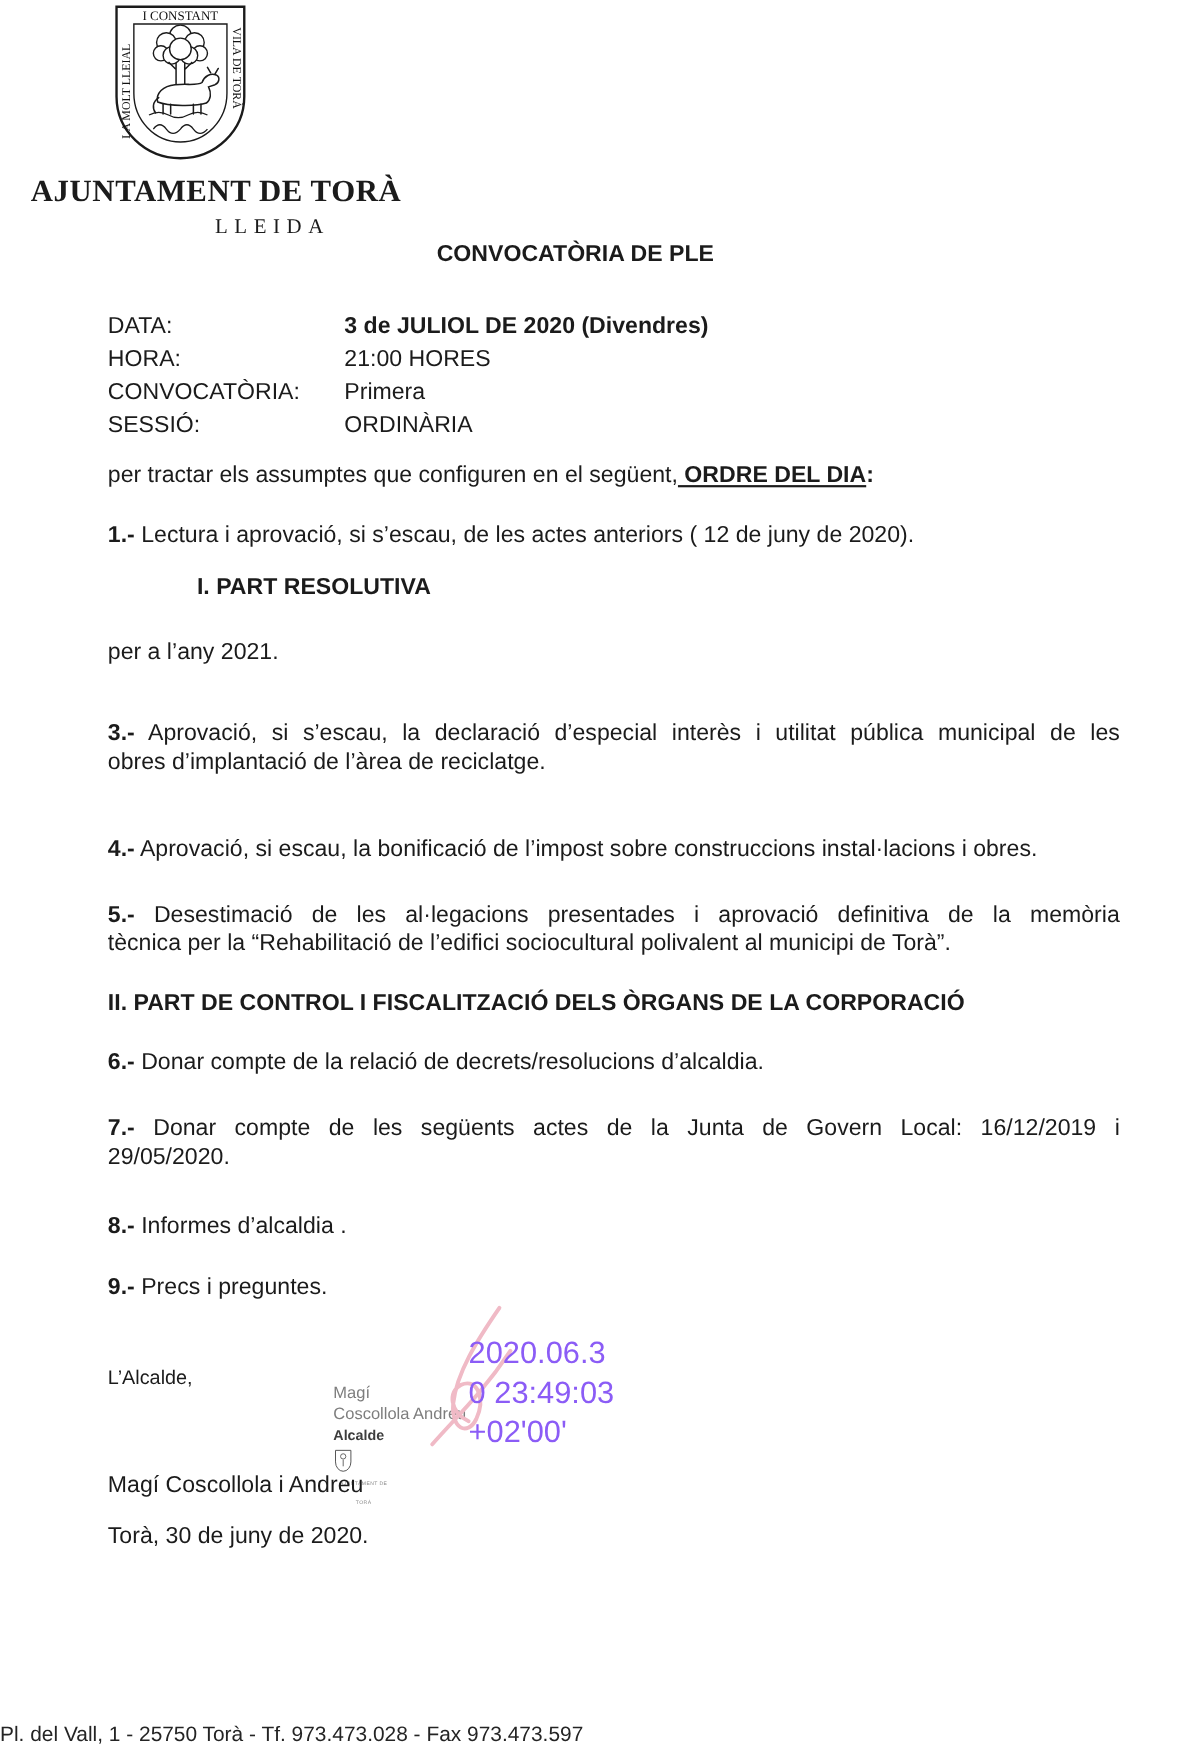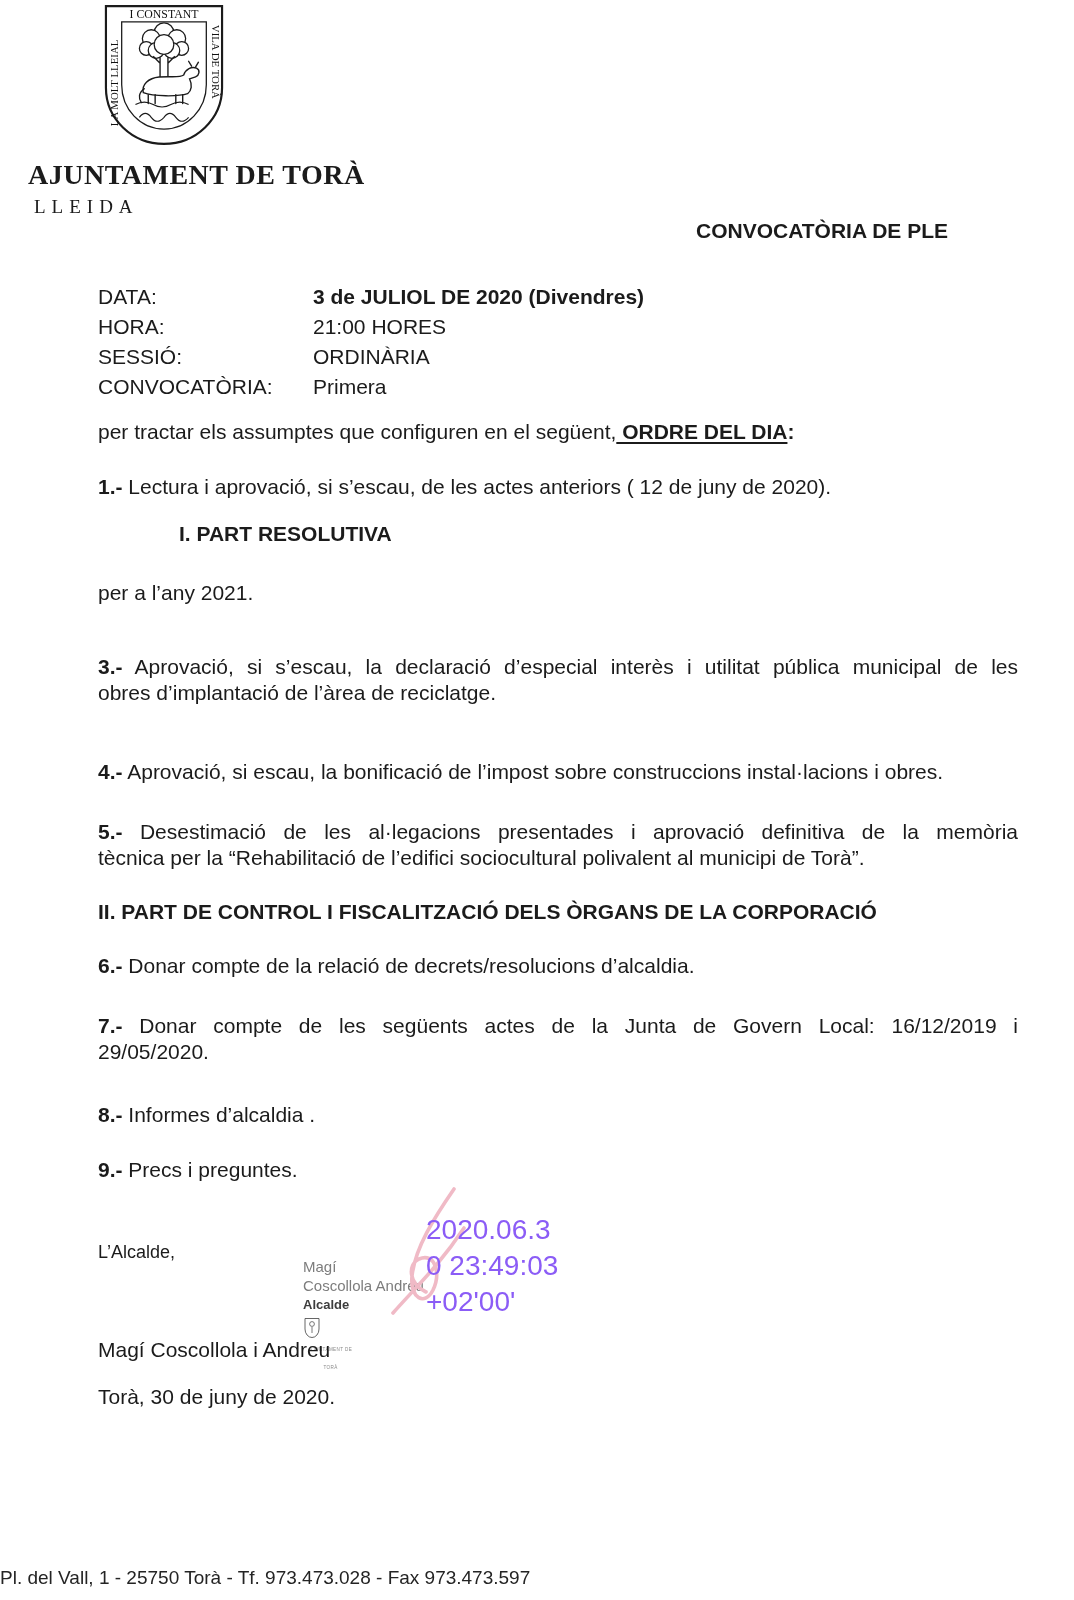--- a/index.html
+++ b/index.html
@@ -9,32 +9,32 @@
     background:#ffffff;
     font-family:"Liberation Sans", sans-serif;
     color:#1b1b1b;
     overflow:hidden;
   }
   .abs{position:absolute;}
   .b{font-weight:bold;}
   .u{text-decoration:underline;text-decoration-thickness:2px;text-underline-offset:3px;}
 
   
-  .logo-block{left:28px;top:2px;width:272px;text-align:left;}
+  .logo-block{left:28px;top:2px;width:272px;text-align:right;}
   .crest{display:block;margin:0 auto;}
   .org-name{
     font-family:"Liberation Serif", serif;
     font-size:28px;font-weight:600;letter-spacing:0.5px;
     margin-top:9px;white-space:nowrap;
   }
   .org-place{
     font-family:"Liberation Serif", serif;
     font-size:19px;letter-spacing:6px;margin-top:5px;padding-left:6px;
   }
-  .doc-title{left:98px;top:219px;width:850px;text-align:right;font-weight:bold;font-size:21px;}
+  .doc-title{left:98px;top:219px;width:850px;text-align:center;font-weight:bold;font-size:21px;}
 
   
   .meta{left:98px;top:282px;width:920px;font-size:21px;}
   .meta-row{height:30px;line-height:30px;white-space:nowrap;}
   .meta-label{display:inline-block;width:215px;}
 
   
   .para{left:98px;width:920px;font-size:21px;line-height:26px;}
   .line{line-height:26px;}
   .line.j{text-align:justify;text-align-last:justify;-moz-text-align-last:justify;}
@@ -100,24 +100,24 @@
   <div class="abs doc-title">CONVOCATÒRIA DE PLE</div>
 
   <div class="abs meta">
     <div class="meta-row">
       <span class="meta-label">DATA:</span><span class="b">3 de JULIOL DE 2020 (Divendres)</span>
     </div>
     <div class="meta-row">
       <span class="meta-label">HORA:</span><span>21:00 HORES</span>
     </div>
     <div class="meta-row">
-      <span class="meta-label">SESSIÓ:</span><span>ORDINÀRIA</span>
+      <span class="meta-label">CONVOCATÒRIA:</span><span>Primera</span>
     </div>
     <div class="meta-row">
-      <span class="meta-label">CONVOCATÒRIA:</span><span>Primera</span>
+      <span class="meta-label">SESSIÓ:</span><span>ORDINÀRIA</span>
     </div>
   </div>
 
   <div class="abs para" style="top:419px">
     <span>per tractar els assumptes que configuren en el següent,</span><span class="b u"> ORDRE DEL DIA</span><span class="b">:</span>
   </div>
 
   <div class="abs para" style="top:474px">
     <div class="line"><span class="num">1.-</span><span> Lectura i aprovació, si s’escau, de les actes anteriors ( 12 de juny de 2020).</span></div>
   </div>

